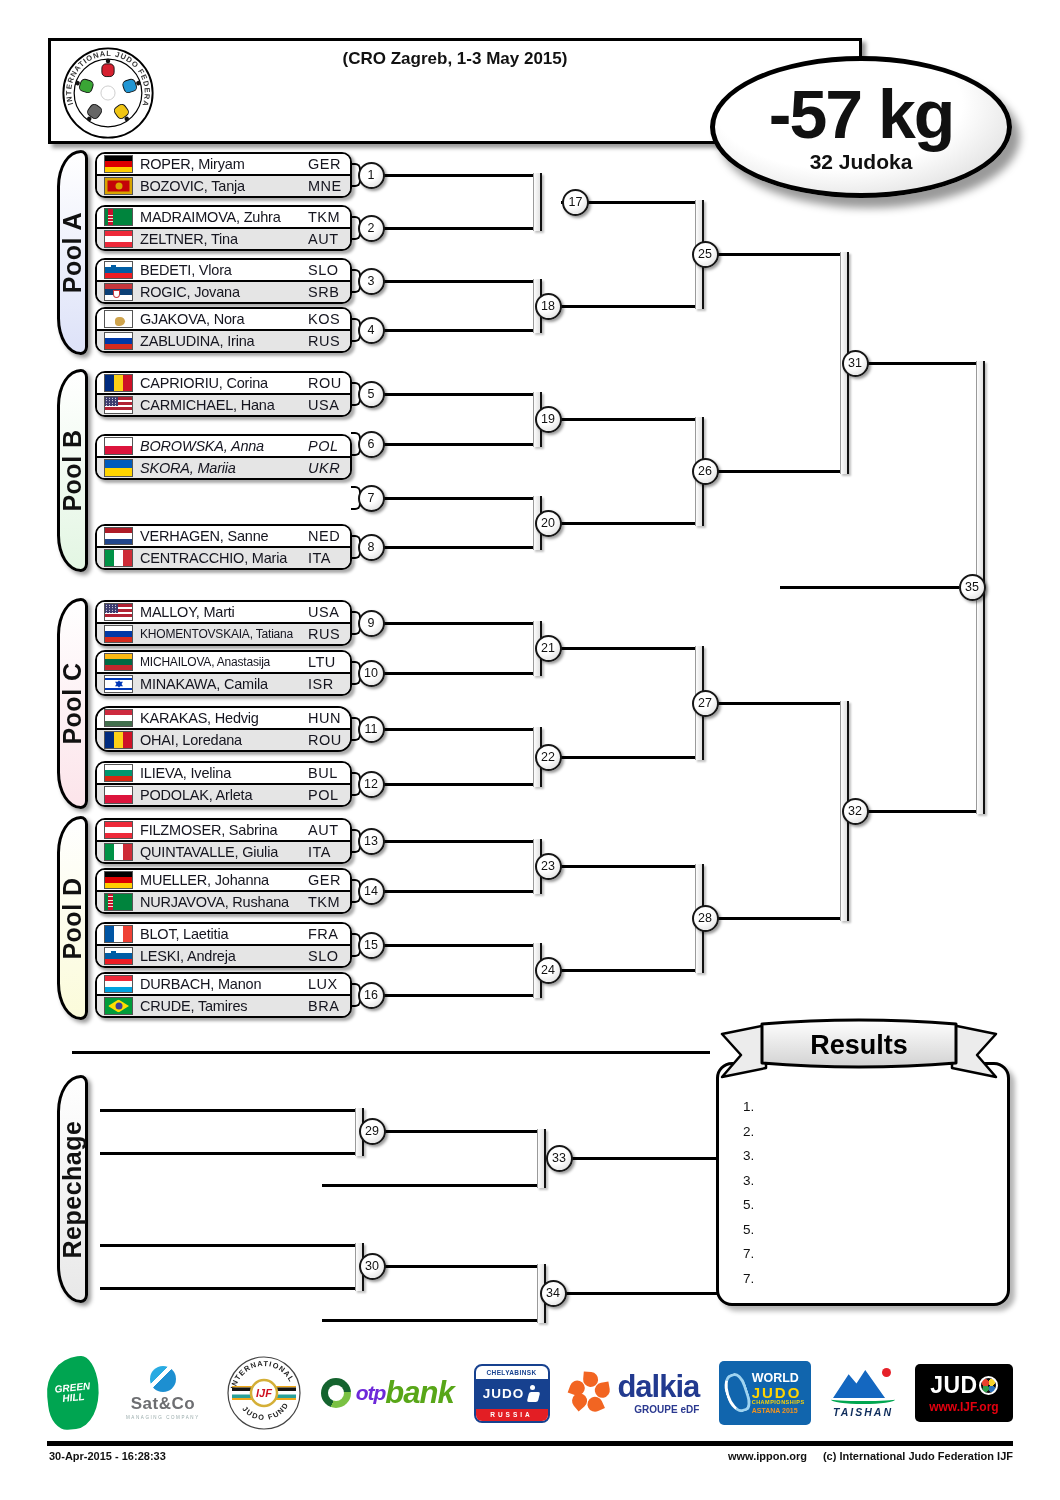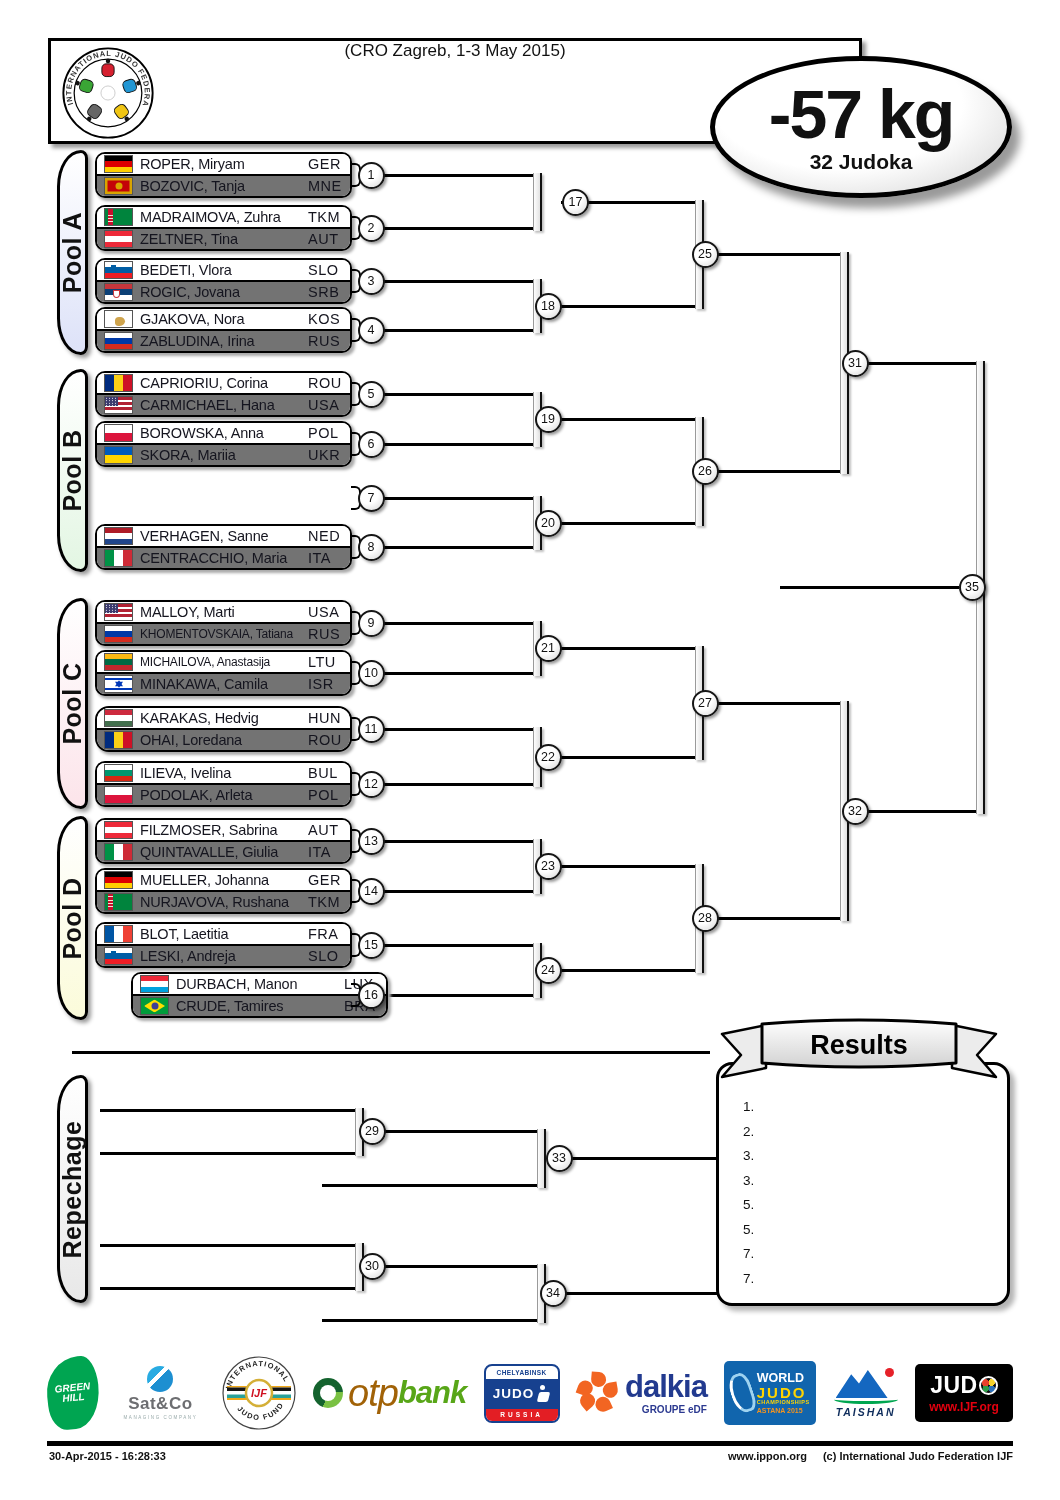--- a/index.html
+++ b/index.html
@@ -5,37 +5,37 @@
   *{box-sizing:border-box;margin:0;padding:0}
   html,body{background:#fff}
   body{font-family:"Liberation Sans",sans-serif;color:#111}
   #sheet{position:relative;width:1060px;height:1500px;background:#fff;overflow:hidden}
 
   
   .title-box{position:absolute;left:48px;top:38px;width:814px;height:106px;background:#fff;
     border:3px solid #000;box-shadow:4px 4px 4px #9a9a9a;z-index:4;text-align:center}
   .ijf-logo{position:absolute;left:10px;top:5px}
   .main-title{margin-top:13px;font-size:33px;font-weight:800;letter-spacing:0.5px}
-  .sub-title{font-size:17px;font-weight:400}
+  .sub-title{margin-top:8px;font-size:17px;font-weight:700}
   .weight-ellipse{position:absolute;left:710px;top:56px;width:302px;height:142px;border-radius:50%;
     border:5px solid #000;background:radial-gradient(ellipse at 42% 32%,#ffffff 52%,#cfcfcf 100%);
     box-shadow:8px 10px 8px rgba(0,0,0,.40);z-index:6;display:flex;flex-direction:column;align-items:center;justify-content:center}
   .weight-txt{font-size:68px;font-weight:800;letter-spacing:-2px;line-height:1}
   .judoka-txt{font-size:21px;font-weight:800;margin-top:2px}
 
   
   .pool-pill{position:absolute;left:57px;width:31px;border:3px solid #000;
     border-radius:30px 9px 9px 30px / 46px 10px 10px 46px;box-shadow:3px 3px 4px #999;
     display:flex;align-items:center;justify-content:center;z-index:2}
   .pool-pill span{transform:rotate(-90deg);font-size:25px;font-weight:800;white-space:nowrap;letter-spacing:0.5px}
   .pair-box{position:absolute;left:95px;width:257px;height:46px;background:#fff;border:2.5px solid #000;
     border-radius:10px;box-shadow:2.5px 2.5px 3px #aaa;overflow:hidden;z-index:2;display:flex;flex-direction:column}
   .pair-row{display:flex;align-items:center;height:21px;background:#fff}
   .pair-row.first{border-bottom:2px solid #000;height:22px}
-  .pair-row.alt{flex:1;background:#737373}
+  .pair-row.alt{flex:1;background:#e5e5e5}
   .a-name{flex:1;font-size:14.5px;letter-spacing:-0.2px;white-space:nowrap;overflow:hidden;color:#15151f}
   .a-noc{width:40px;font-size:14.5px;letter-spacing:0.5px;margin-right:2px;color:#15151f}
 
   
   .flag{position:relative;width:29px;height:18px;border:1px solid #555;flex:0 0 auto;margin:0 7px;overflow:hidden;background:#fff}
   .flag::before,.flag::after{content:"";position:absolute}
   .f-GER{background:linear-gradient(to bottom,#000 33%,#d00 33% 66%,#ffce00 66%)}
   .f-MNE{background:#c40308;box-shadow:inset 0 0 0 2.5px #d8a400}
   .f-MNE::after{left:50%;top:50%;width:7px;height:7px;transform:translate(-50%,-50%);background:#d8a400;border-radius:50%}
   .f-TKM{background:#00843d}
@@ -100,21 +100,21 @@
   .gh-leaf{width:52px;height:72px;background:#00a551;border-radius:70% 30% 55% 35% / 55% 45% 62% 38%;
     display:flex;align-items:center;justify-content:center;transform:rotate(-6deg)}
   .gh-txt{display:flex;flex-direction:column;align-items:center;color:#fff;font-weight:800;font-size:10px;font-style:italic;line-height:1.05}
   .sat{width:88px}
   .sat-s{width:26px;height:26px;border-radius:50%;background:linear-gradient(135deg,#29abe2 35%,#fff 35% 48%,#1d8fd1 48%);margin-bottom:2px}
   .sat-t{font-size:17px;font-weight:700;color:#6d6e71;letter-spacing:0.5px}
   .sat-sub{font-size:4.5px;letter-spacing:1.6px;color:#9aa;margin-top:1px}
   .otp{flex-direction:row;align-items:center}
   .otp-ic{width:30px;height:30px;border-radius:50%;background:conic-gradient(from 200deg,#14632e 0 68%,#7ac143 68% 100%);display:flex;align-items:center;justify-content:center;margin-right:5px}
   .otp-ic span{width:16px;height:16px;border-radius:50%;background:#fff}
-  .otp-b{font-size:38px;font-weight:400;font-style:italic;color:#a16207;letter-spacing:-1px}
+  .otp-b{font-size:21px;font-weight:700;font-style:italic;color:#6d28d9;letter-spacing:-1px}
   .otp-l{font-size:31px;font-weight:700;font-style:italic;color:#58a618;letter-spacing:-1px}
   .ch{width:76px;border:2.5px solid #17418f;border-radius:8px;background:#fff;overflow:hidden;align-self:center}
   .ch-top{font-size:6.5px;font-weight:800;color:#17418f;padding:3px 0;text-align:center;letter-spacing:0.4px;width:100%}
   .ch-mid{background:#17418f;height:30px;width:100%;display:flex;align-items:center;justify-content:center;gap:3px;color:#fff;font-weight:800;font-size:13.5px;letter-spacing:1px}
   .jfig{position:relative;width:13px;height:17px}
   .jfig::before{content:"";position:absolute;width:5px;height:5px;background:#fff;border-radius:50%;top:0;left:3px}
   .jfig::after{content:"";position:absolute;width:11px;height:10px;background:#fff;border-radius:2px;bottom:0;left:1px;transform:skewX(-14deg)}
   .ch-bot{background:#e31e24;color:#fff;font-size:6.5px;font-weight:800;letter-spacing:3px;text-align:center;padding:2.5px 0;width:100%}
   .da{flex-direction:row;align-items:center;gap:6px}
   .da-fl{position:relative;width:42px;height:46px}
@@ -394,21 +394,21 @@
       </div>
       <div class="pair-row alt">
         <div class="flag f-USA"></div>
         <div class="a-name">CARMICHAEL, Hana</div>
         <div class="a-noc">USA</div>
       </div>
     </div>
     <div class="hkt" style="left: 351px; top: 382px;"></div>
     <div class="hkb" style="left: 351px; top: 394px;"></div>
     <div class="mc" style="left: 357.5px; top: 380.5px;">5</div>
-    <div class="pair-box" style="top: 421px;">
+    <div class="pair-box" style="top: 434px; font-style: italic;">
       <div class="pair-row first">
         <div class="flag f-POL"></div>
         <div class="a-name">BOROWSKA, Anna</div>
         <div class="a-noc">POL</div>
       </div>
       <div class="pair-row alt">
         <div class="flag f-UKR"></div>
         <div class="a-name">SKORA, Mariia</div>
         <div class="a-noc">UKR</div>
       </div>
@@ -538,21 +538,21 @@
       </div>
       <div class="pair-row alt">
         <div class="flag f-SLO"></div>
         <div class="a-name">LESKI, Andreja</div>
         <div class="a-noc">SLO</div>
       </div>
     </div>
     <div class="hkt" style="left: 351px; top: 933px;"></div>
     <div class="hkb" style="left: 351px; top: 945px;"></div>
     <div class="mc" style="left: 357.5px; top: 931.5px;">15</div>
-    <div class="pair-box" style="top: 972px; margin-left: 36px;">
+    <div class="pair-box" style="top: 972px;">
       <div class="pair-row first">
         <div class="flag f-LUX"></div>
         <div class="a-name">DURBACH, Manon</div>
         <div class="a-noc">LUX</div>
       </div>
       <div class="pair-row alt">
         <div class="flag f-BRA"></div>
         <div class="a-name">CRUDE, Tamires</div>
         <div class="a-noc">BRA</div>
       </div>

